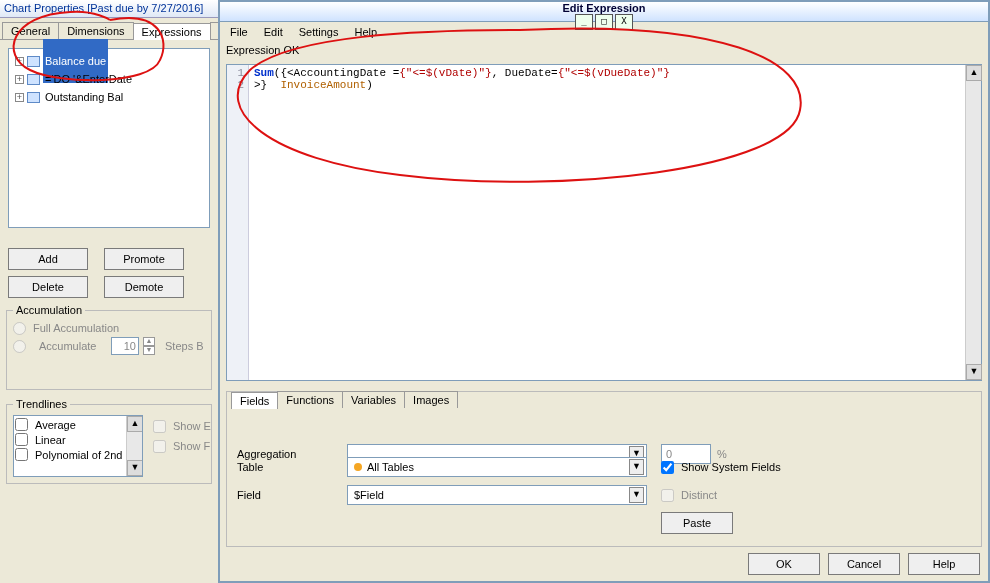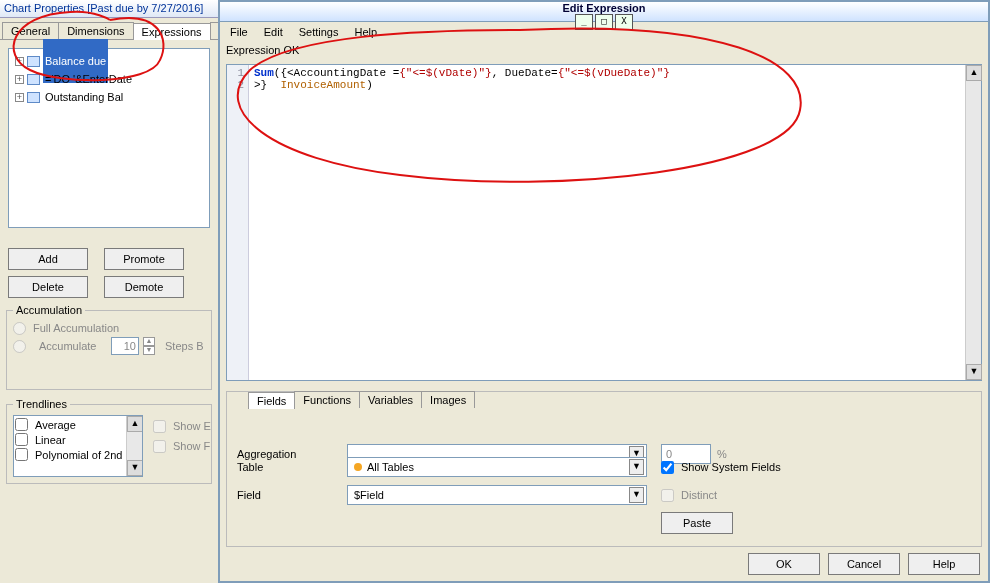--- a/index.html
+++ b/index.html
@@ -134,21 +134,21 @@
     white-space:pre;
   }
   .editor .scrollbar-v { right:0; top:0; bottom:0; }
   .kw-blue { color:#0030cc; font-weight:bold; }
   .kw-red  { color:#b00000; }
   .kw-orange { color:#b06000; }
   .bottom-group {
     position:absolute; left:6px; right:6px; bottom:34px; height:156px;
     border:1px solid #bbb; background:#ece9d8;
   }
-  .bottom-tabs { position:absolute; left:21px; top:-1px; display:flex; }
+  .bottom-tabs { position:absolute; left:4px; top:-1px; display:flex; }
   .bottom-tabs .tab { font-size:11px; }
   .form-row {
     position:absolute; left:10px; height:22px; display:flex; align-items:center;
   }
   .form-row .lbl { width:110px; }
   .combo {
     height:20px; border:1px solid #7f9db9; background:#fff;
     display:flex; align-items:center; padding:0 2px 0 6px;
   }
   .combo .val { flex:1; }

